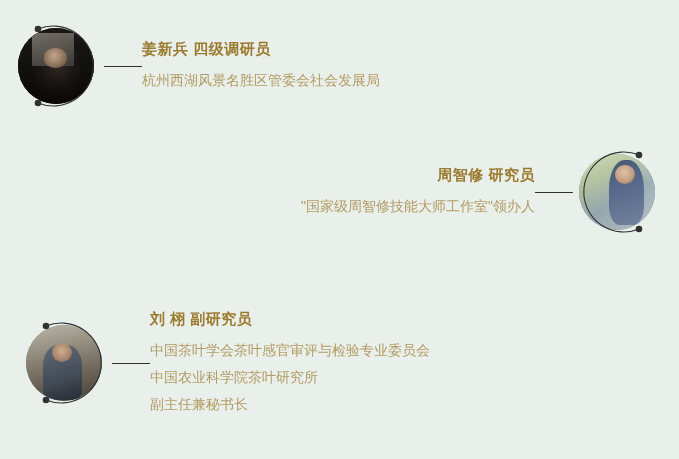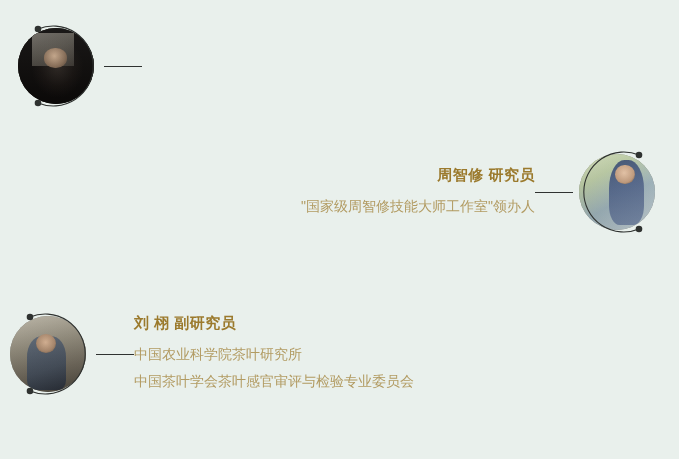--- a/index.html
+++ b/index.html
@@ -179,20 +179,24 @@
       </div>
       <svg class="arc-svg" viewBox="0 0 92 92">
         <path d="M 26 9 A 40 40 0 1 1 26 83" fill="none" stroke="#2f3230" stroke-width="1.1"></path>
         <circle cx="26" cy="9" r="3.3" fill="#2f3230"></circle>
         <circle cx="26" cy="83" r="3.3" fill="#2f3230"></circle>
       </svg>
     </div>
 
     <div class="connector"></div>
 
+    <div class="info align-left">
+      <div class="p-name">姜新兵 四级调研员</div>
+      <div class="p-line">杭州西湖风景名胜区管委会社会发展局</div>
+    </div>
   </div>
 
   <div class="person right-avatar" style="right:14px; top:146px;">
 
     <div class="info align-right">
       <div class="p-name">周智修 研究员</div>
       <div class="p-line">"国家级周智修技能大师工作室"领办人</div>
     </div>
 
     <div class="connector"></div>
@@ -203,36 +207,37 @@
         <div class="photo-shade"></div>
       </div>
       <svg class="arc-svg" viewBox="0 0 92 92">
         <path d="M 66 9 A 40 40 0 1 0 66 83" fill="none" stroke="#2f3230" stroke-width="1.1"></path>
         <circle cx="66" cy="9" r="3.3" fill="#2f3230"></circle>
         <circle cx="66" cy="83" r="3.3" fill="#2f3230"></circle>
       </svg>
     </div>
   </div>
 
-  <div class="person left-avatar" style="left:4px; top:308px;">
+  <div class="person left-avatar" style="left:20px; top:308px;">
 
     <div class="avatar-wrap">
       <div class="avatar-photo">
         <div class="ph ph-liu"></div>
         <div class="photo-shade"></div>
       </div>
       <svg class="arc-svg" viewBox="0 0 92 92">
         <path d="M 26 9 A 40 40 0 1 1 26 83" fill="none" stroke="#2f3230" stroke-width="1.1"></path>
         <circle cx="26" cy="9" r="3.3" fill="#2f3230"></circle>
         <circle cx="26" cy="83" r="3.3" fill="#2f3230"></circle>
       </svg>
     </div>
 
     <div class="connector"></div>
 
     <div class="info align-left">
       <div class="p-name">刘 栩 副研究员</div>
+      <div class="p-line">中国茶叶学会茶叶感官审评与检验专业委员会</div>
       <div class="p-line">中国农业科学院茶叶研究所</div>
-      <div class="p-line">中国茶叶学会茶叶感官审评与检验专业委员会</div>
+      <div class="p-line">副主任兼秘书长</div>
     </div>
   </div>
 
 </div>
 
 </body></html>

